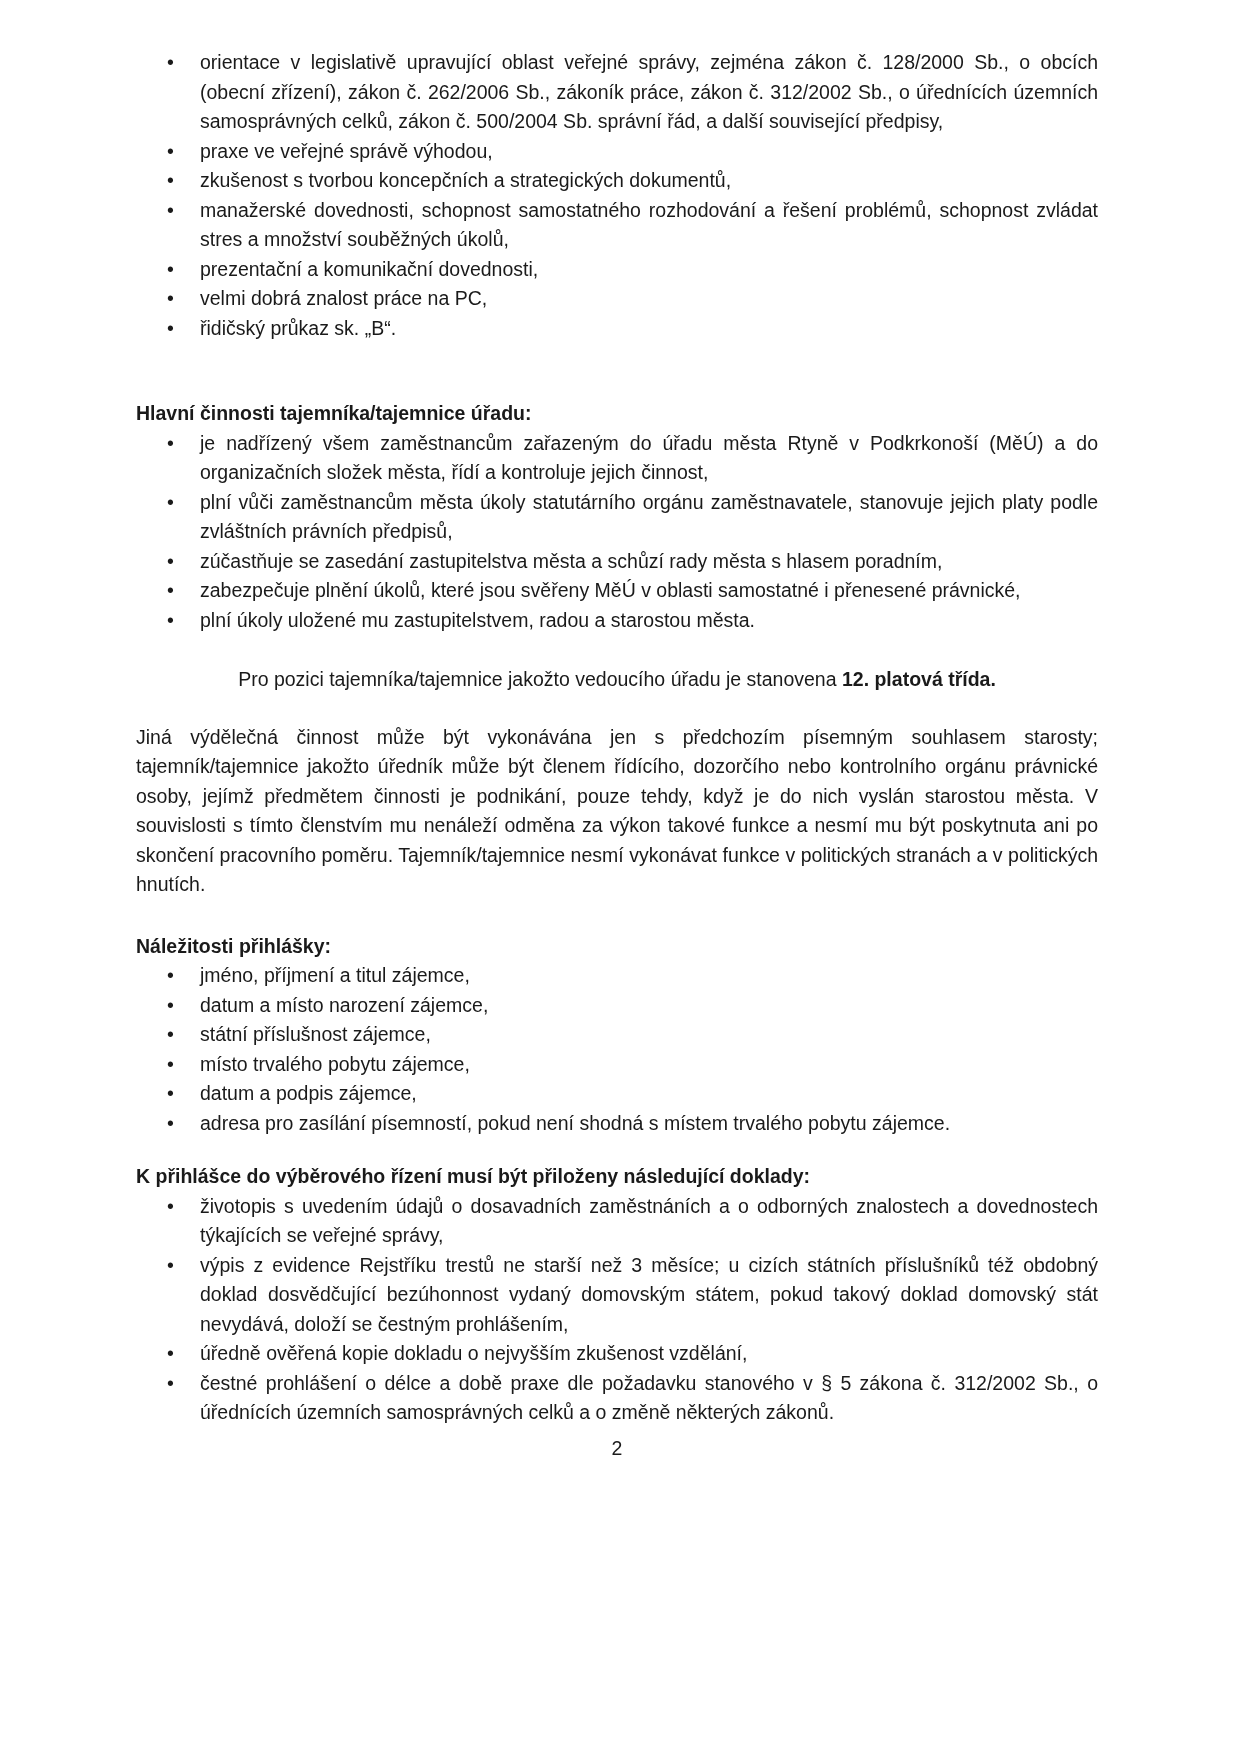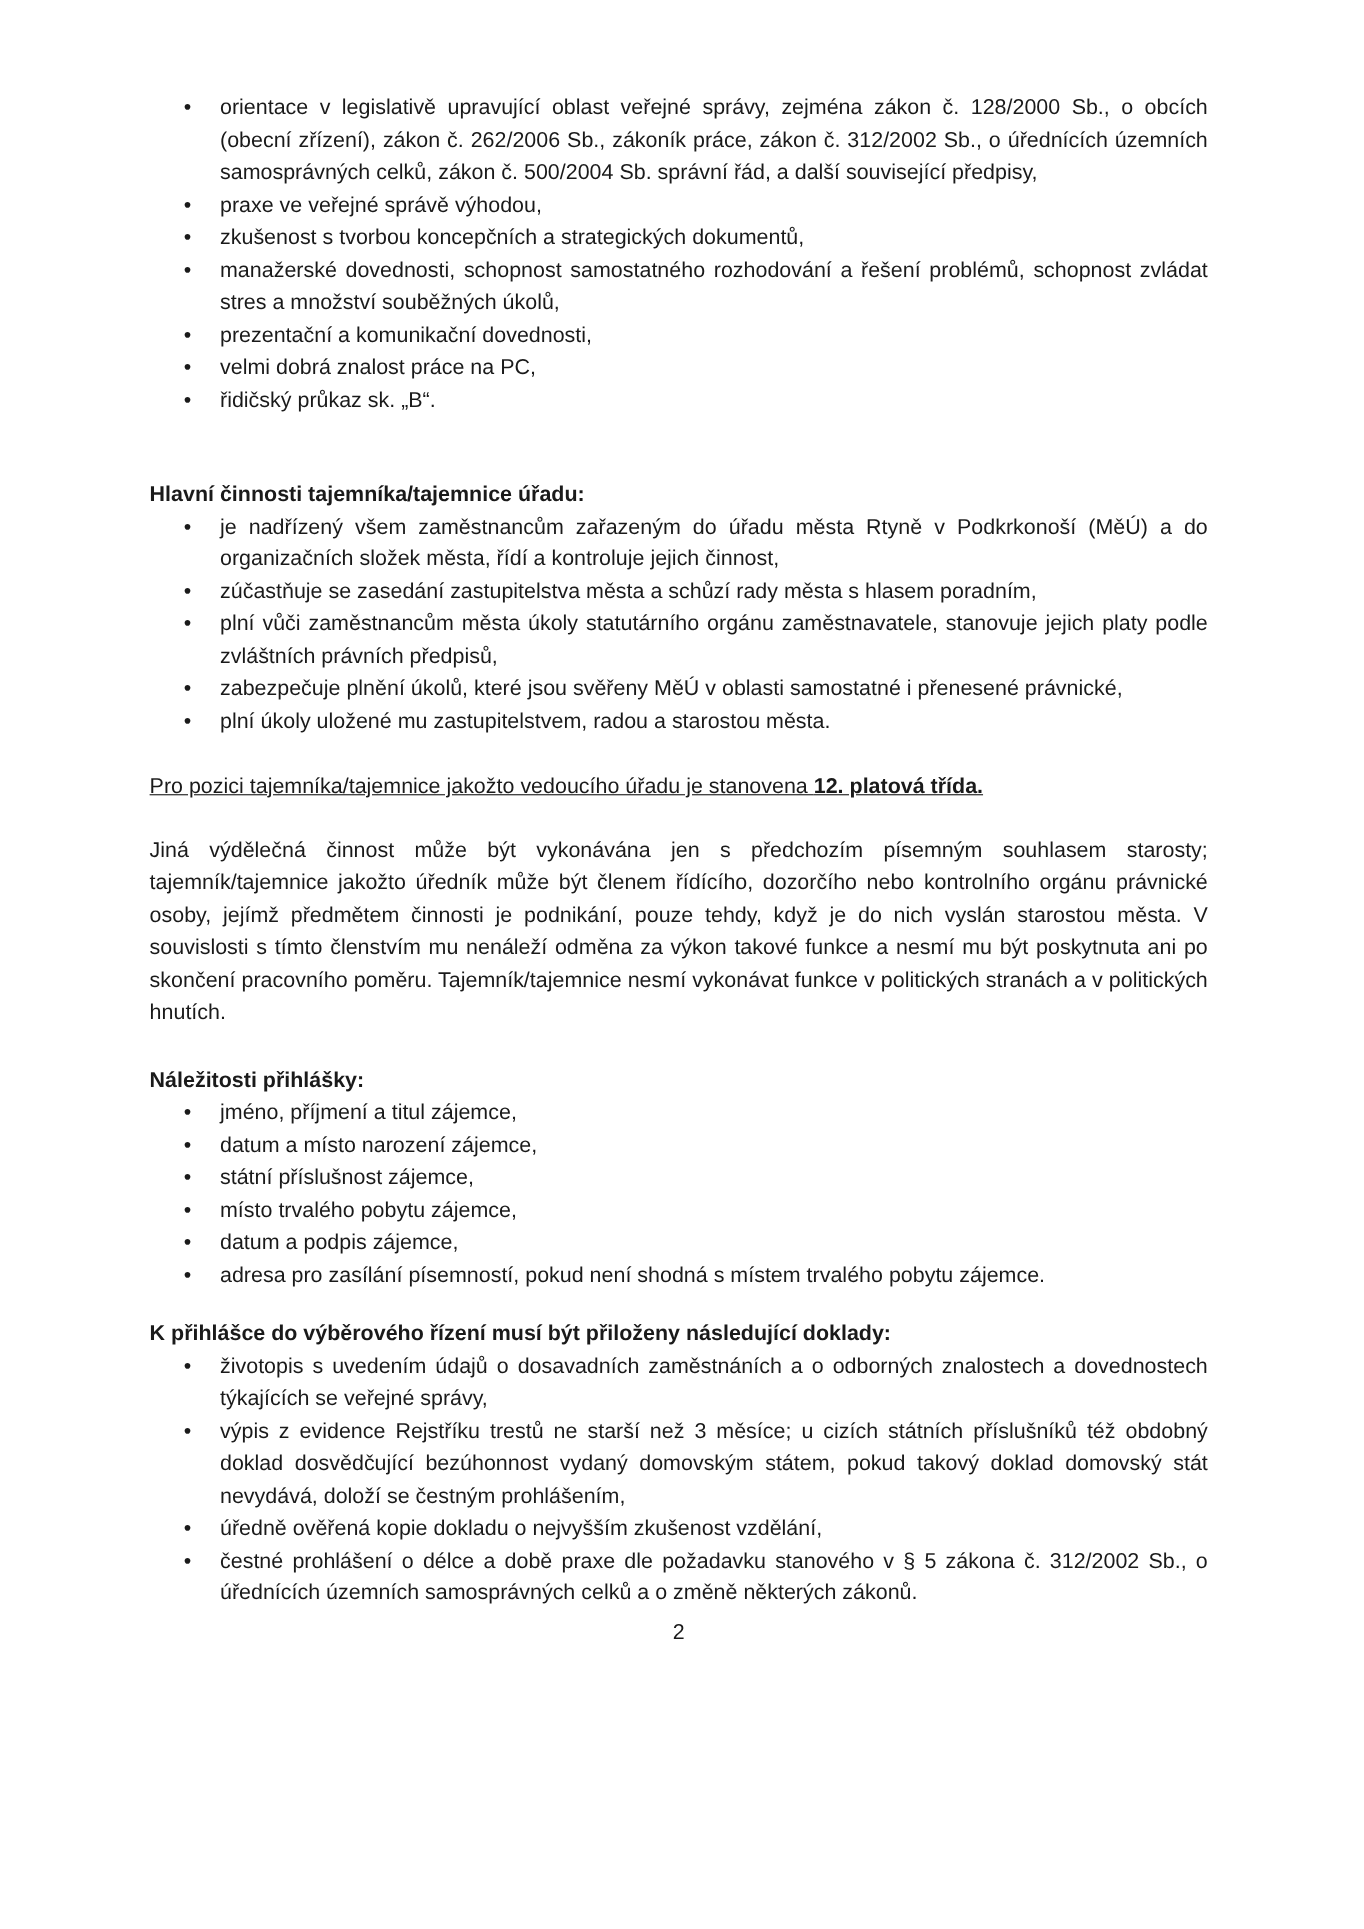--- a/index.html
+++ b/index.html
@@ -10,21 +10,21 @@
   .page {
     position: relative;
     width: 1240px;
     height: 1728px;
     box-sizing: border-box;
     background: #ffffff;
     color: #1a1a1a;
     font-family: "Liberation Sans", sans-serif;
     font-size: 19.5px;
     line-height: 29.5px;
-    padding: 84px 142px 0 136px;
+    padding: 48px 142px 0 136px;
     overflow: hidden;
   }
   ul.bullets {
     list-style: none;
     margin: 0;
     padding: 0;
   }
   ul.bullets li {
     position: relative;
     padding-left: 64px;
@@ -35,21 +35,21 @@
     position: absolute;
     left: 31px;
     top: 0;
   }
   .heading {
     font-weight: 700;
     text-align: left;
   }
   .heading-activities   { margin: 56px 0 0 0; }
   .para                 { margin: 0; text-align: justify; }
-  .para-paygrade        { margin: 30px 0 0 0; text-align: left; text-decoration: underline; }
+  .para-paygrade        { margin: 30px 0 0 0; text-align: center; }
   .para-income          { margin: 28px 0 0 0; }
   .heading-application  { margin: 32px 0 0 0; }
   .heading-attachments  { margin: 24px 0 0 0; }
   .page-number {
     margin-top: 6px;
     text-align: center;
   }
   .bold { font-weight: 700; }
 </style>
 </head>
@@ -64,22 +64,22 @@
     <li>manažerské dovednosti, schopnost samostatného rozhodování a řešení problémů, schopnost zvládat stres a množství souběžných úkolů,</li>
     <li>prezentační a komunikační dovednosti,</li>
     <li>velmi dobrá znalost práce na PC,</li>
     <li>řidičský průkaz sk. „B“.</li>
   </ul>
 
   <div class="heading heading-activities">Hlavní činnosti tajemníka/tajemnice úřadu:</div>
 
   <ul class="bullets">
     <li>je nadřízený všem zaměstnancům zařazeným do úřadu města Rtyně v Podkrkonoší (MěÚ) a do organizačních složek města, řídí a kontroluje jejich činnost,</li>
+    <li>plní vůči zaměstnancům města úkoly statutárního orgánu zaměstnavatele, stanovuje jejich platy podle zvláštních právních předpisů,</li>
     <li>zúčastňuje se zasedání zastupitelstva města a schůzí rady města s hlasem poradním,</li>
-    <li>plní vůči zaměstnancům města úkoly statutárního orgánu zaměstnavatele, stanovuje jejich platy podle zvláštních právních předpisů,</li>
     <li>zabezpečuje plnění úkolů, které jsou svěřeny MěÚ v oblasti samostatné i přenesené právnické,</li>
     <li>plní úkoly uložené mu zastupitelstvem, radou a starostou města.</li>
   </ul>
 
   <p class="para para-paygrade"><span>Pro pozici tajemníka/tajemnice jakožto vedoucího úřadu je stanovena </span><span class="bold">12. platová třída.</span></p>
 
   <p class="para para-income">Jiná výdělečná činnost může být vykonávána jen s předchozím písemným souhlasem starosty; tajemník/tajemnice jakožto úředník může být členem řídícího, dozorčího nebo kontrolního orgánu právnické osoby, jejímž předmětem činnosti je podnikání, pouze tehdy, když je do nich vyslán starostou města. V souvislosti s tímto členstvím mu nenáleží odměna za výkon takové funkce a nesmí mu být poskytnuta ani po skončení pracovního poměru. Tajemník/tajemnice nesmí vykonávat funkce v politických stranách a v politických hnutích.</p>
 
   <div class="heading heading-application">Náležitosti přihlášky:</div>
 

